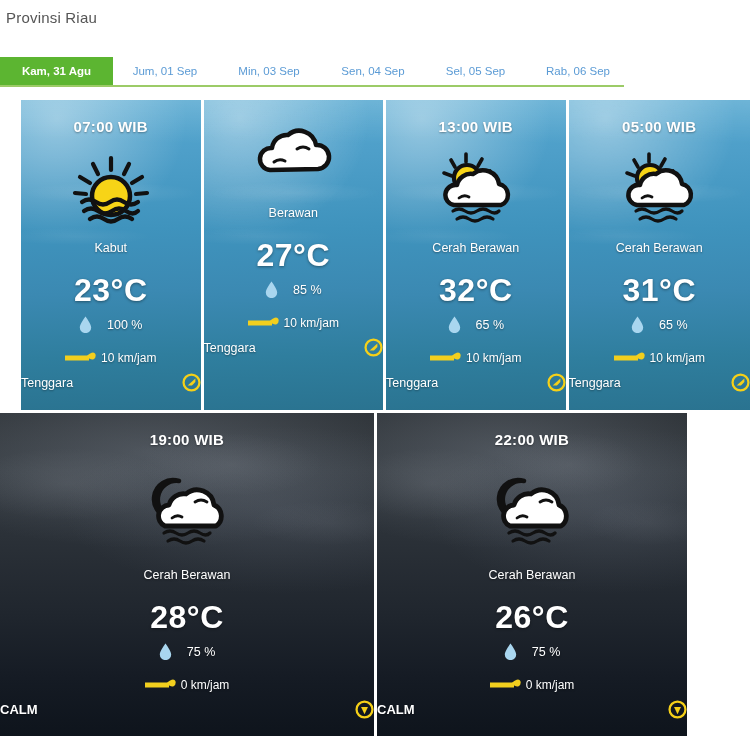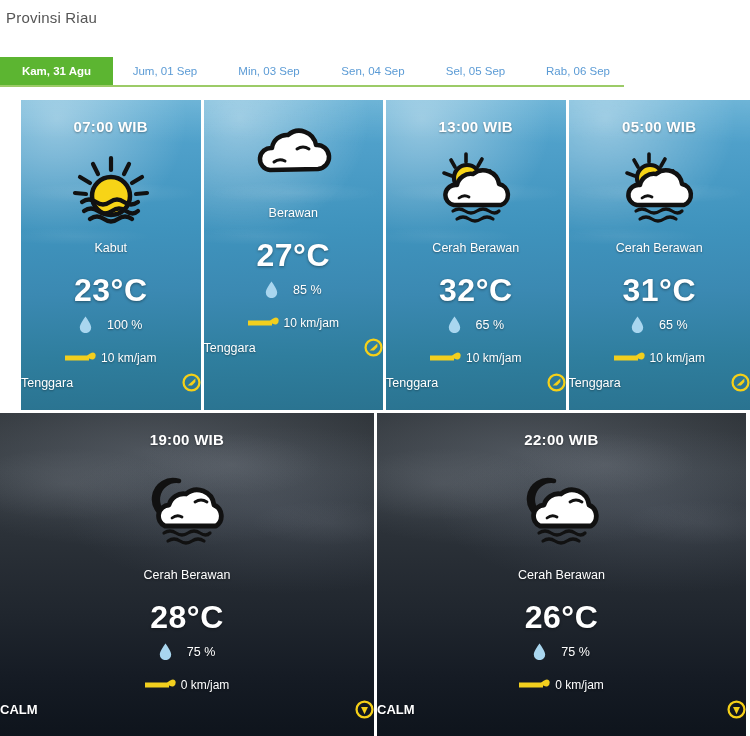--- a/index.html
+++ b/index.html
@@ -84,21 +84,21 @@
   .row-day .card:last-child { margin-right: 0; width: 187px; }
   .row-night .card {
     width: 374px;
     height: 323px;
     margin-right: 3px;
     background:
       radial-gradient(ellipse 120% 50% at 40% 12%, rgba(180,190,205,.22) 0%, rgba(180,190,205,0) 60%),
       radial-gradient(ellipse 90% 40% at 75% 30%, rgba(150,160,180,.16) 0%, rgba(150,160,180,0) 65%),
       linear-gradient(180deg, #2e3338 0%, #343a40 18%, #2b3138 38%, #20262e 62%, #151b24 82%, #0e141c 100%);
   }
-  .row-night .card:last-child { margin-right: 0; width: 369px; }
+  .row-night .card:last-child { margin-right: 0; width: 310px; }
 
   
   .night-tex {
     position: absolute; inset: 0;
     background:
       radial-gradient(ellipse 40% 16% at 18% 22%, rgba(200,205,215,.10), rgba(0,0,0,0) 70%),
       radial-gradient(ellipse 35% 14% at 62% 16%, rgba(200,205,215,.09), rgba(0,0,0,0) 70%),
       radial-gradient(ellipse 30% 10% at 88% 34%, rgba(200,205,215,.07), rgba(0,0,0,0) 70%);
     pointer-events: none;
   }

